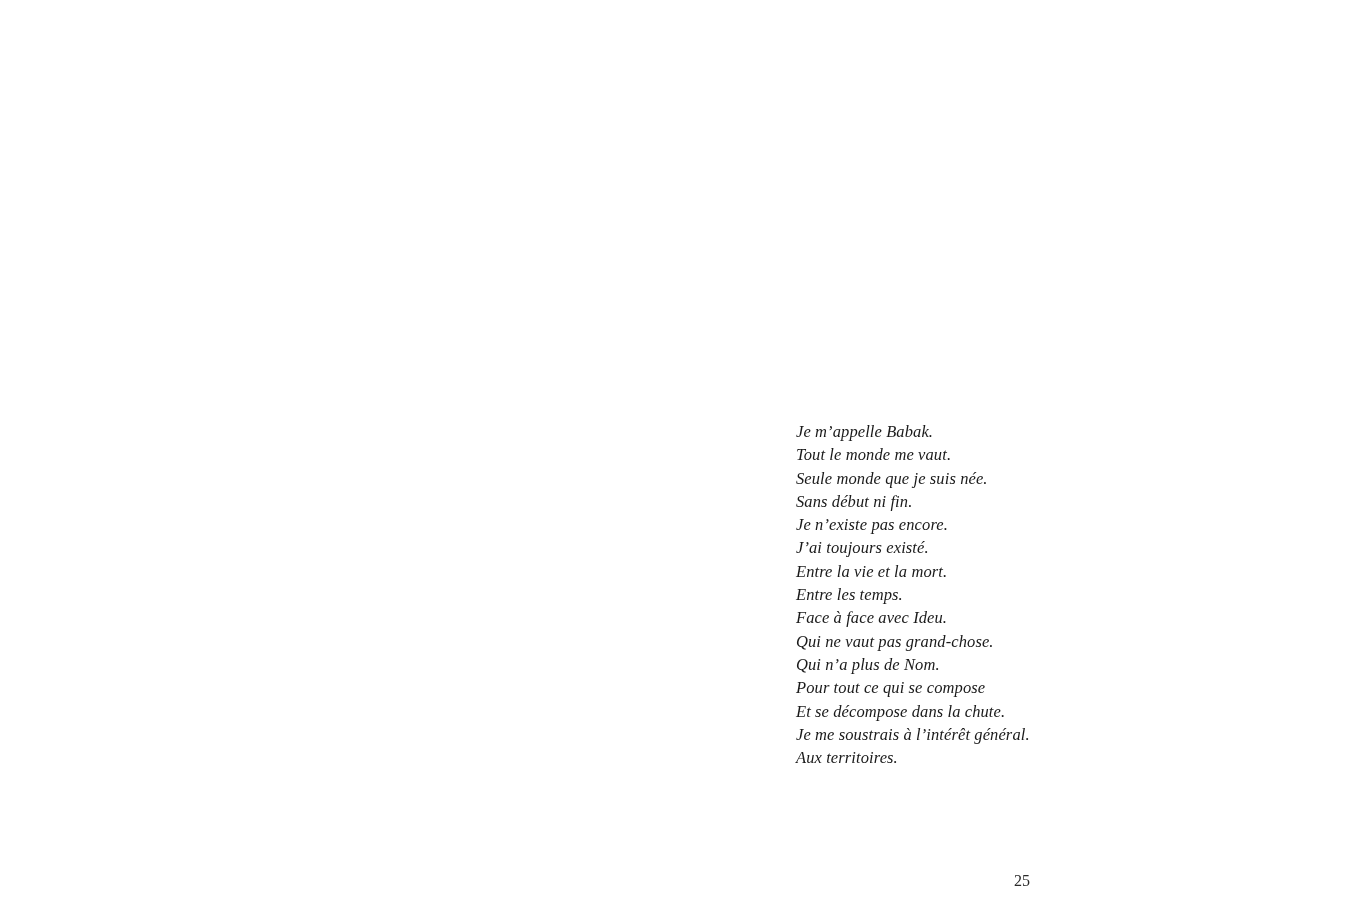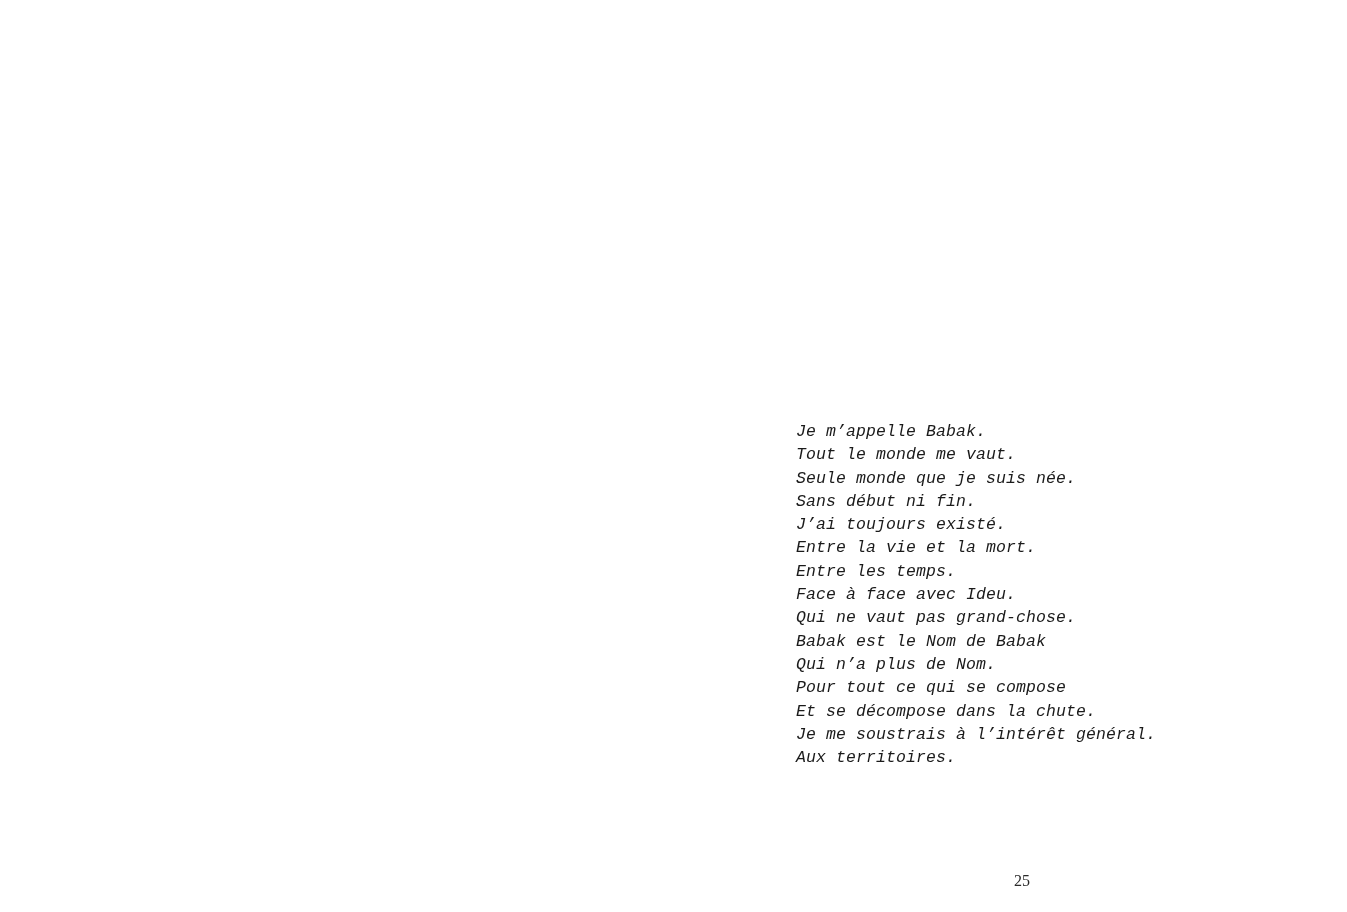--- a/index.html
+++ b/index.html
@@ -15,21 +15,21 @@
     overflow: hidden;
     font-family: "Liberation Serif", "DejaVu Serif", serif;
   }
   .poem {
     position: absolute;
     left: 796px;
     top: 420px;
     width: 480px;
   }
   .poem-line {
-    font-family: Liberation Mono, monospace;
+    font-family: Liberation Serif, serif;
     font-style: italic;
     font-size: 16.5px;
     line-height: 23.3px;
     color: #1a1a1a;
     white-space: pre;
     letter-spacing: 0.1px;
   }
   .folio {
     position: absolute;
     left: 1014px;
@@ -42,26 +42,26 @@
 </head>
 <body>
 
 <div class="page">
 
   <div class="poem">
     <div class="poem-line">Je m’appelle Babak.</div>
     <div class="poem-line">Tout le monde me vaut.</div>
     <div class="poem-line">Seule monde que je suis née.</div>
     <div class="poem-line">Sans début ni fin.</div>
+    <div class="poem-line">Je n’existe pas encore.</div>
     <div class="poem-line">J’ai toujours existé.</div>
     <div class="poem-line">Entre la vie et la mort.</div>
     <div class="poem-line">Entre les temps.</div>
     <div class="poem-line">Face à face avec Ideu.</div>
     <div class="poem-line">Qui ne vaut pas grand-chose.</div>
-    <div class="poem-line">Babak est le Nom de Babak</div>
     <div class="poem-line">Qui n’a plus de Nom.</div>
     <div class="poem-line">Pour tout ce qui se compose</div>
     <div class="poem-line">Et se décompose dans la chute.</div>
     <div class="poem-line">Je me soustrais à l’intérêt général.</div>
     <div class="poem-line">Aux territoires.</div>
   </div>
 
   <div class="folio">25</div>
 
 </div>

